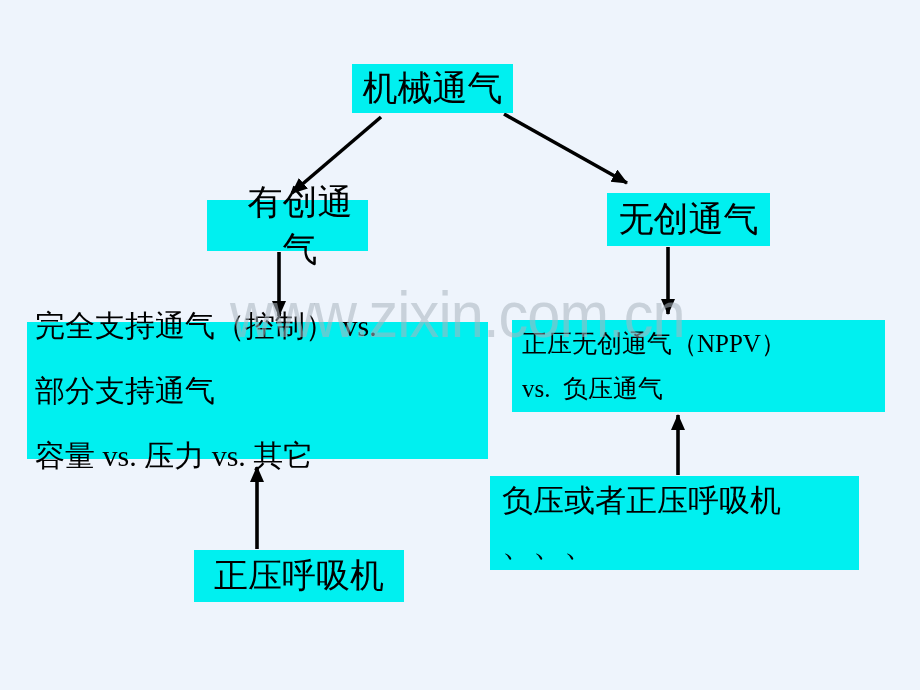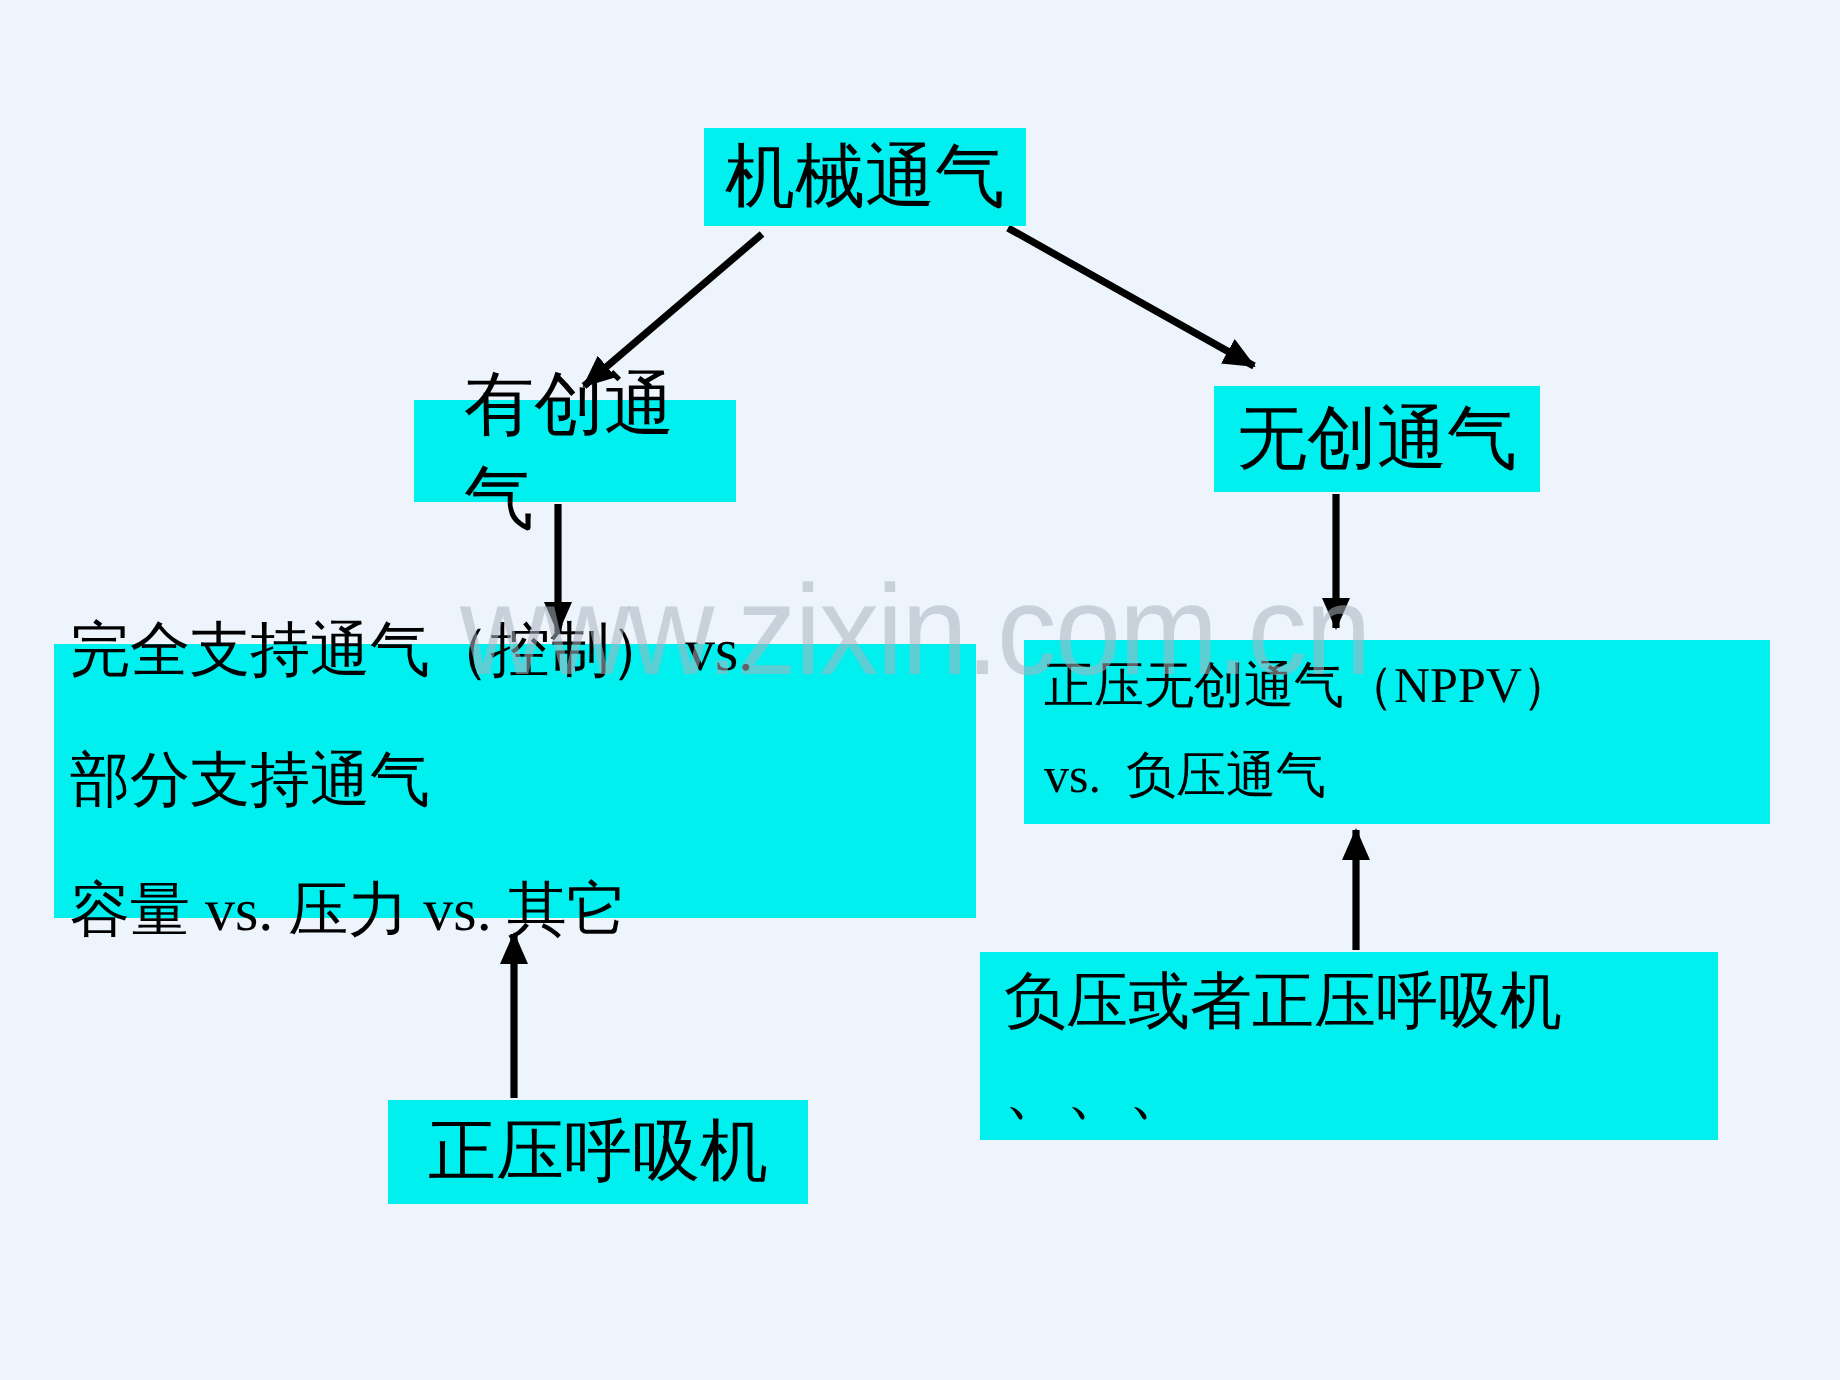--- a/index.html
+++ b/index.html
@@ -21,21 +21,21 @@
   .node {
     position: absolute;
     background: #00F0F0;
     color: #000;
     box-sizing: border-box;
   }
   .node.center {
     display: flex;
     align-items: center;
     justify-content: center;
-    text-align: left;
+    text-align: center;
   }
   .node.multiline {
     display: flex;
     flex-direction: column;
     justify-content: center;
     text-align: left;
   }
   .node .line {
     white-space: pre;
   }

